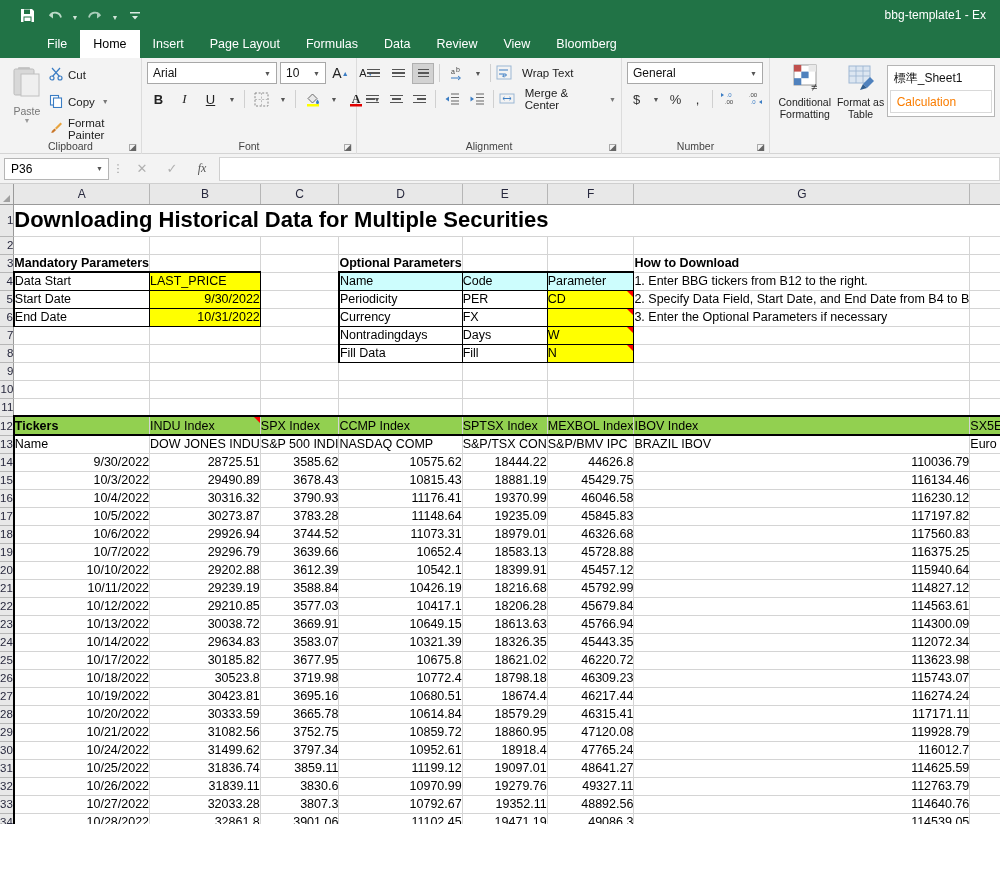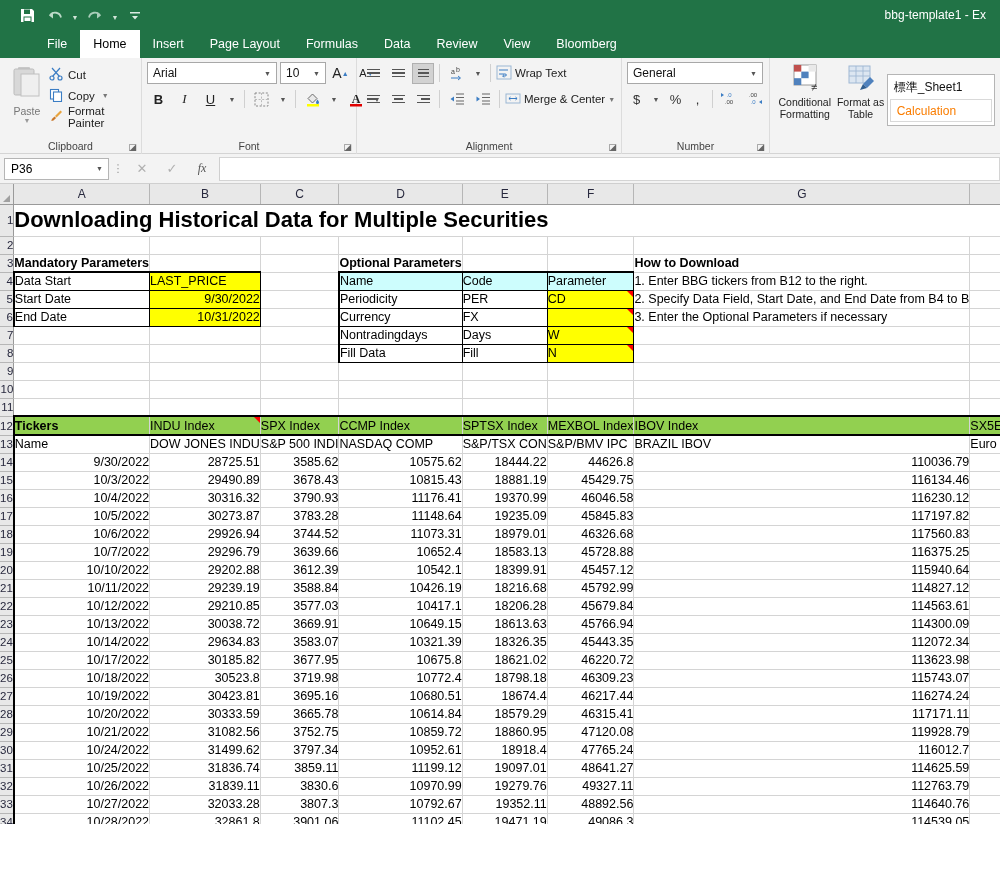--- a/index.html
+++ b/index.html
@@ -76,21 +76,21 @@
   }
   .rbody { display: flex; flex: 1; align-items: flex-start; }
 
   
   .paste-btn {
     width: 50px; display: flex; flex-direction: column;
     align-items: center; padding-top: 2px;
   }
   .paste-label { font-size: 10.5px; color: #777; margin-top: 1px; }
   .paste-caret { font-size: 7px; color: #999; }
-  .clip-list { display: flex; flex-direction: column; gap: 2px; padding-top: 3px; }
+  .clip-list { display: flex; flex-direction: column; gap: 8px; padding-top: 3px; }
   .clip-item {
     display: flex; align-items: center; gap: 5px;
     font-size: 11.5px; color: #222; height: 19px; padding-right: 4px;
   }
   .clip-item .cc { font-size: 7px; color: #777; margin-left: 2px; }
 
   
   .row { display: flex; align-items: center; gap: 3px; }
   .row + .row { margin-top: 4px; }
   .combo {
@@ -109,37 +109,37 @@
   .sep-v { width: 1px; height: 18px; background: #d0d0d0; margin: 0 2px; }
 
   
   .al-ico {
     width: 22px; height: 21px; display: flex; flex-direction: column;
     align-items: center; justify-content: center; gap: 2px;
   }
   .al-ico i { display: block; height: 1.5px; background: #555; }
   .al-ico.sel { background: #d2d2d2; border: 1px solid #b0b0b0; }
   .wrap-item {
-    display: flex; align-items: center; gap: 3px;
+    display: flex; align-items: center; gap: 10px;
     font-size: 11.5px; color: #222; height: 22px;
   }
 
   
   .num-sym { font-size: 13px; color: #333; width: 19px; text-align: center; }
   .dec-ico { font-size: 8px; color: #333; width: 22px; line-height: 1.05; text-align: center; }
 
   
   .big-btn {
     width: 66px; display: flex; flex-direction: column;
     align-items: center; font-size: 10.5px; color: #222;
     text-align: center; line-height: 1.12; padding-top: 2px;
   }
   .cellstyles {
     border: 1px solid #b5b5b5; background: #fff;
-    width: 120px; height: 52px; margin-top: 12px;
+    width: 120px; height: 52px; margin-top: 3px;
     font-size: 12px; overflow: hidden;
   }
   .cs-row { height: 24px; display: flex; align-items: center; padding-left: 6px; }
   .cs-row.normal { color: #111; }
   .cs-row.calc { color: #fa7d00; border: 1px solid #d9d9d9; margin: 0 2px; height: 23px; }
 
   
   #fbar {
     height: 30px; background: #f3f3f3; display: flex; align-items: center;
     padding: 3px 0 3px 4px; border-bottom: 1px solid #cfcfcf;

